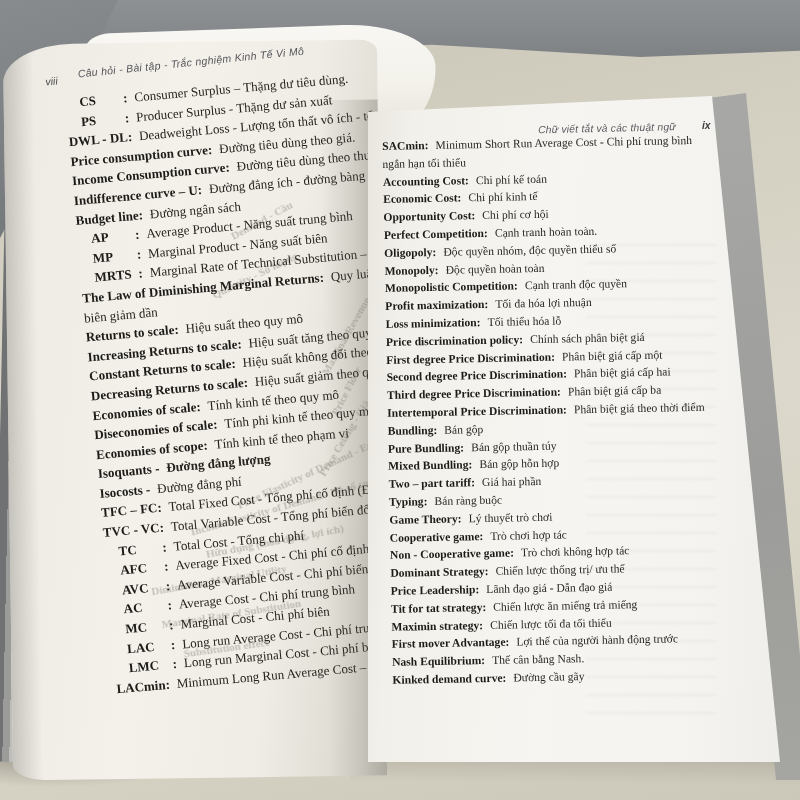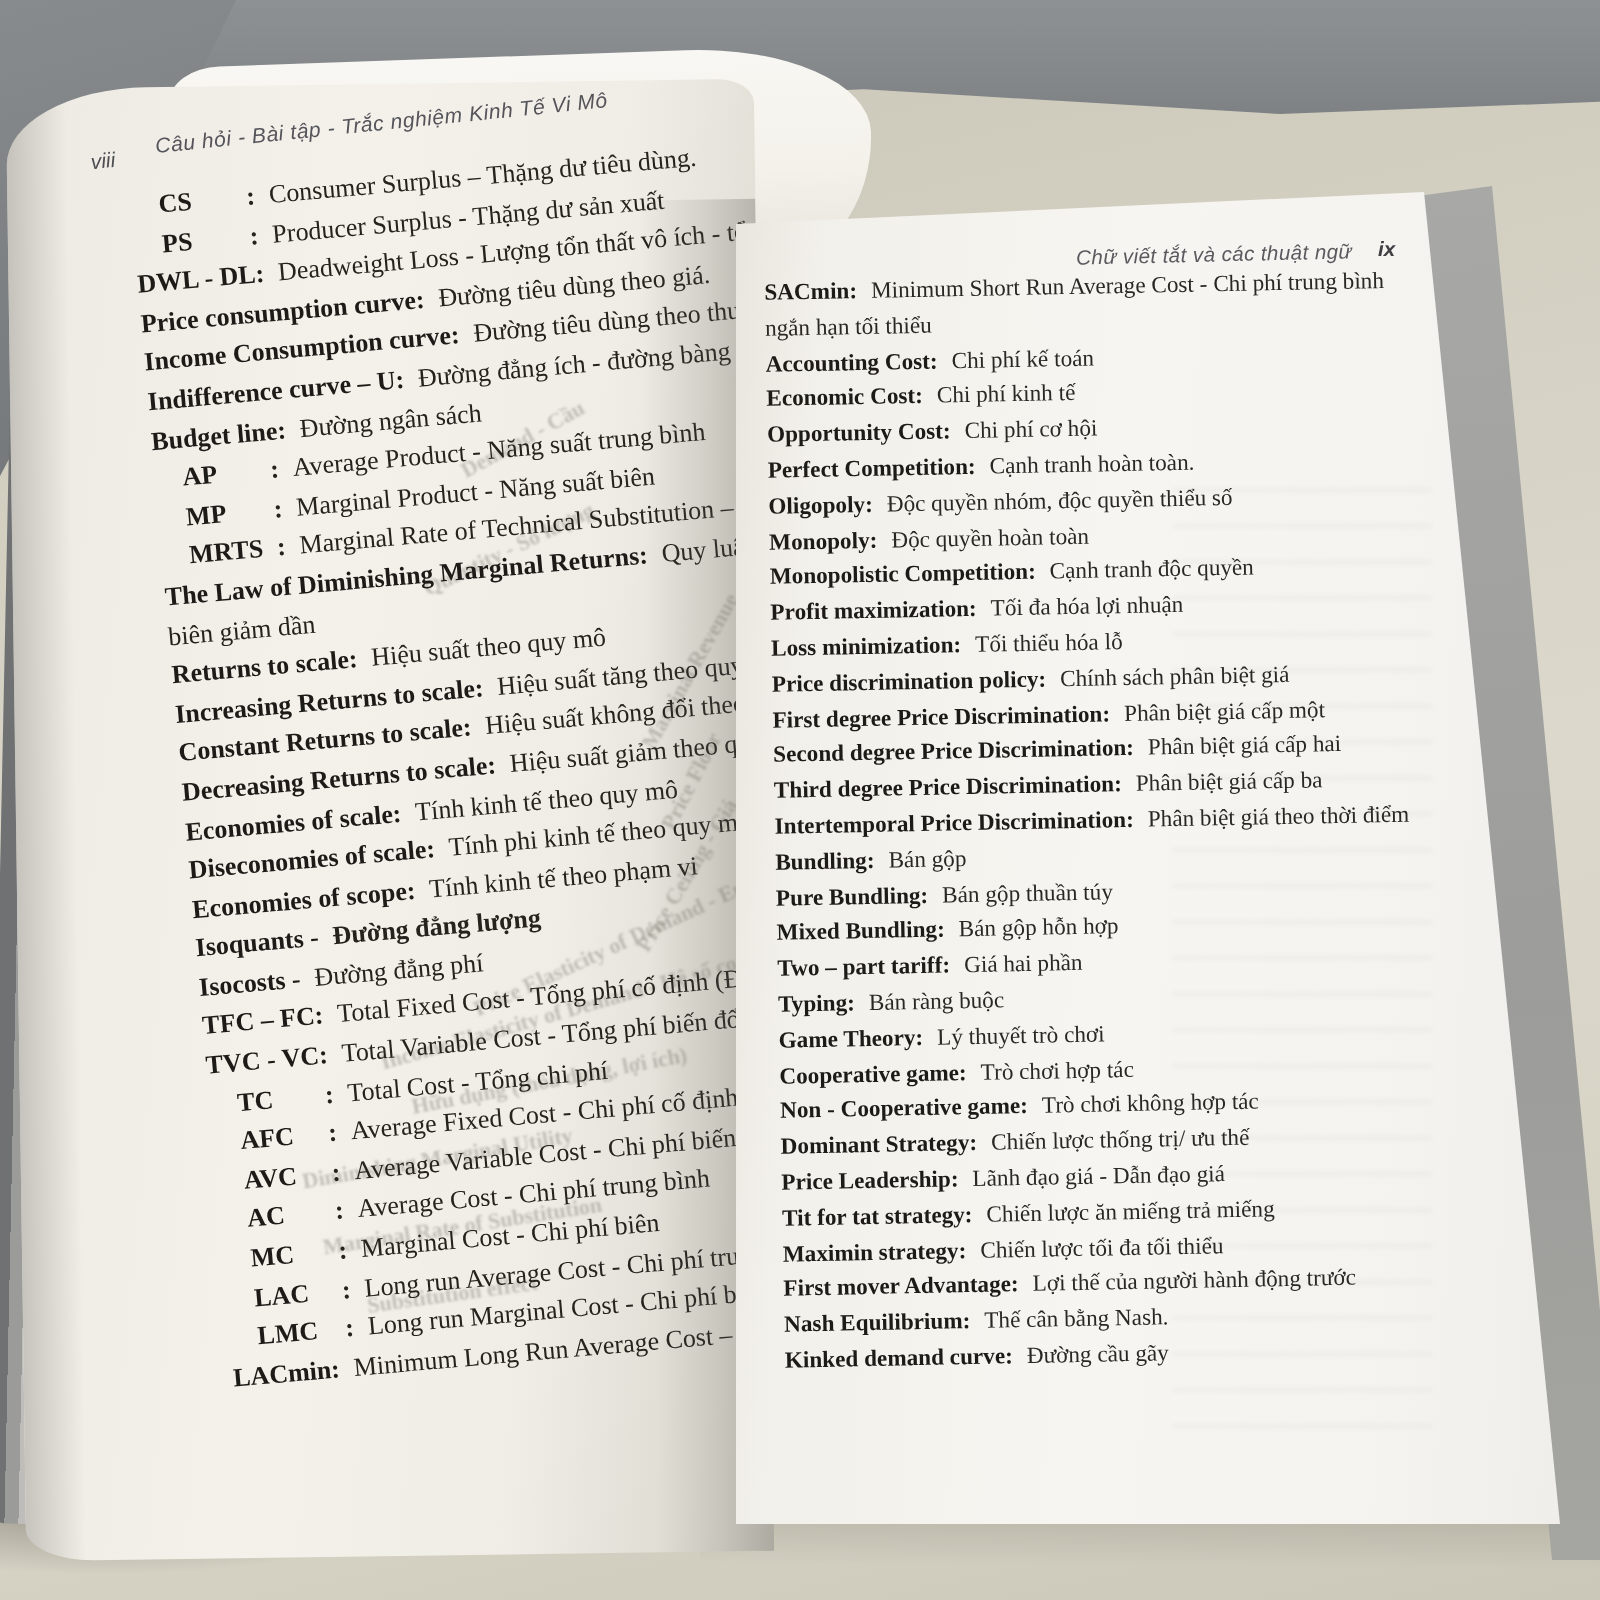--- a/index.html
+++ b/index.html
@@ -49,21 +49,21 @@
     transform-origin:100% 0;transform:rotate(-4.2deg);
     font-size:13px;line-height:19.6px;color:#26231f;}
   .lp-entries .entry{padding-left:26px;}
   
   .page-right{position:absolute;left:368px;top:94px;width:412px;height:668px;z-index:6;
     background:linear-gradient(93deg,#e8e6df 0%,#f2f0ea 10%,#f6f5f1 45%,#f4f3ef 80%,#efeeeb 100%);
     clip-path:polygon(0 18px,344px 2px,412px 668px,0 668px);}
   .rp-header{position:absolute;left:60px;top:30px;width:248px;text-align:right;transform:rotate(-1.3deg);
     font-family:"Liberation Sans","DejaVu Sans",sans-serif;font-style:italic;
     font-size:10.3px;color:#5b5a5f;letter-spacing:0.2px;white-space:nowrap;}
-  .rp-num{position:absolute;left:321px;top:26px;
+  .rp-num{position:absolute;left:334px;top:26px;
     font-family:"Liberation Sans","DejaVu Sans",sans-serif;font-style:italic;
     font-size:10.3px;color:#3f3e43;font-weight:bold;}
   .rp-entries{position:absolute;left:10px;top:44px;width:338px;
     transform-origin:0 0;transform:rotate(-1.1deg);
     font-size:11.6px;line-height:17.8px;color:#2a2824;}
   .rp-entries .entry{padding-left:4px;}
   .rp-bleed{position:absolute;right:64px;top:150px;width:130px;height:480px;opacity:0.5;
     background:repeating-linear-gradient(180deg,rgba(122,120,114,0.12) 0 2px,rgba(122,120,114,0) 2px 18px);
     filter:blur(1px);}
   

